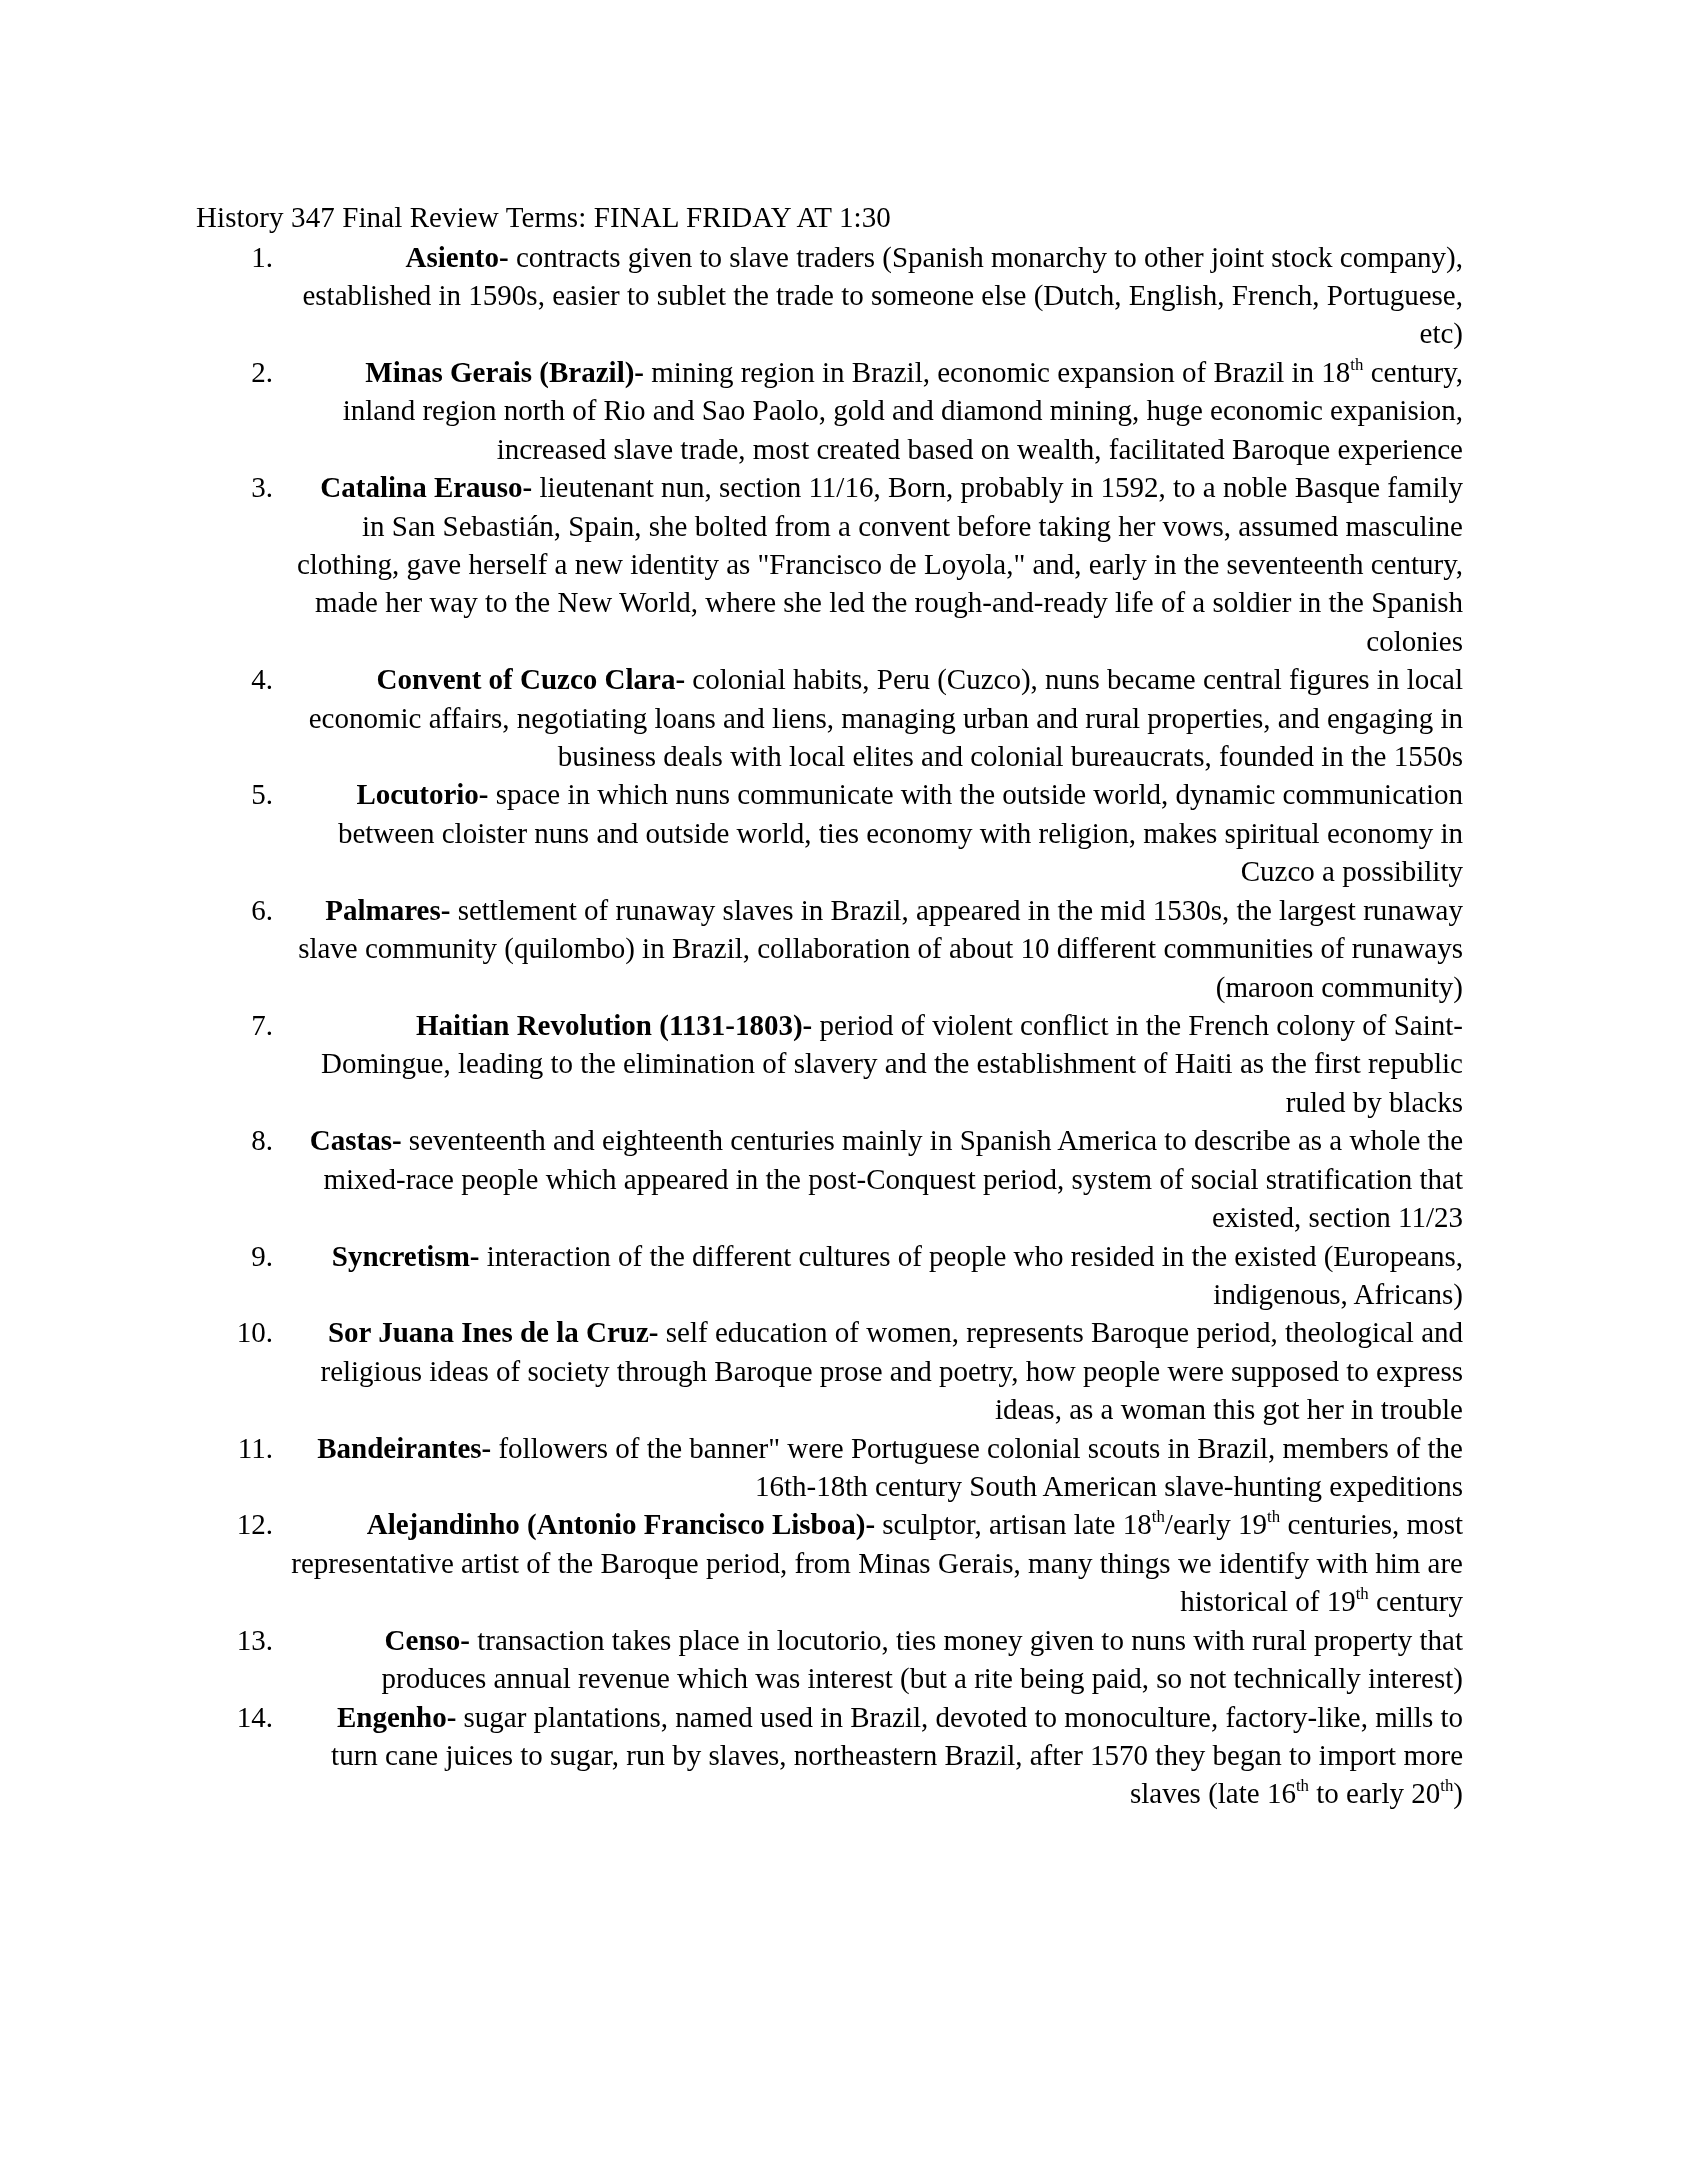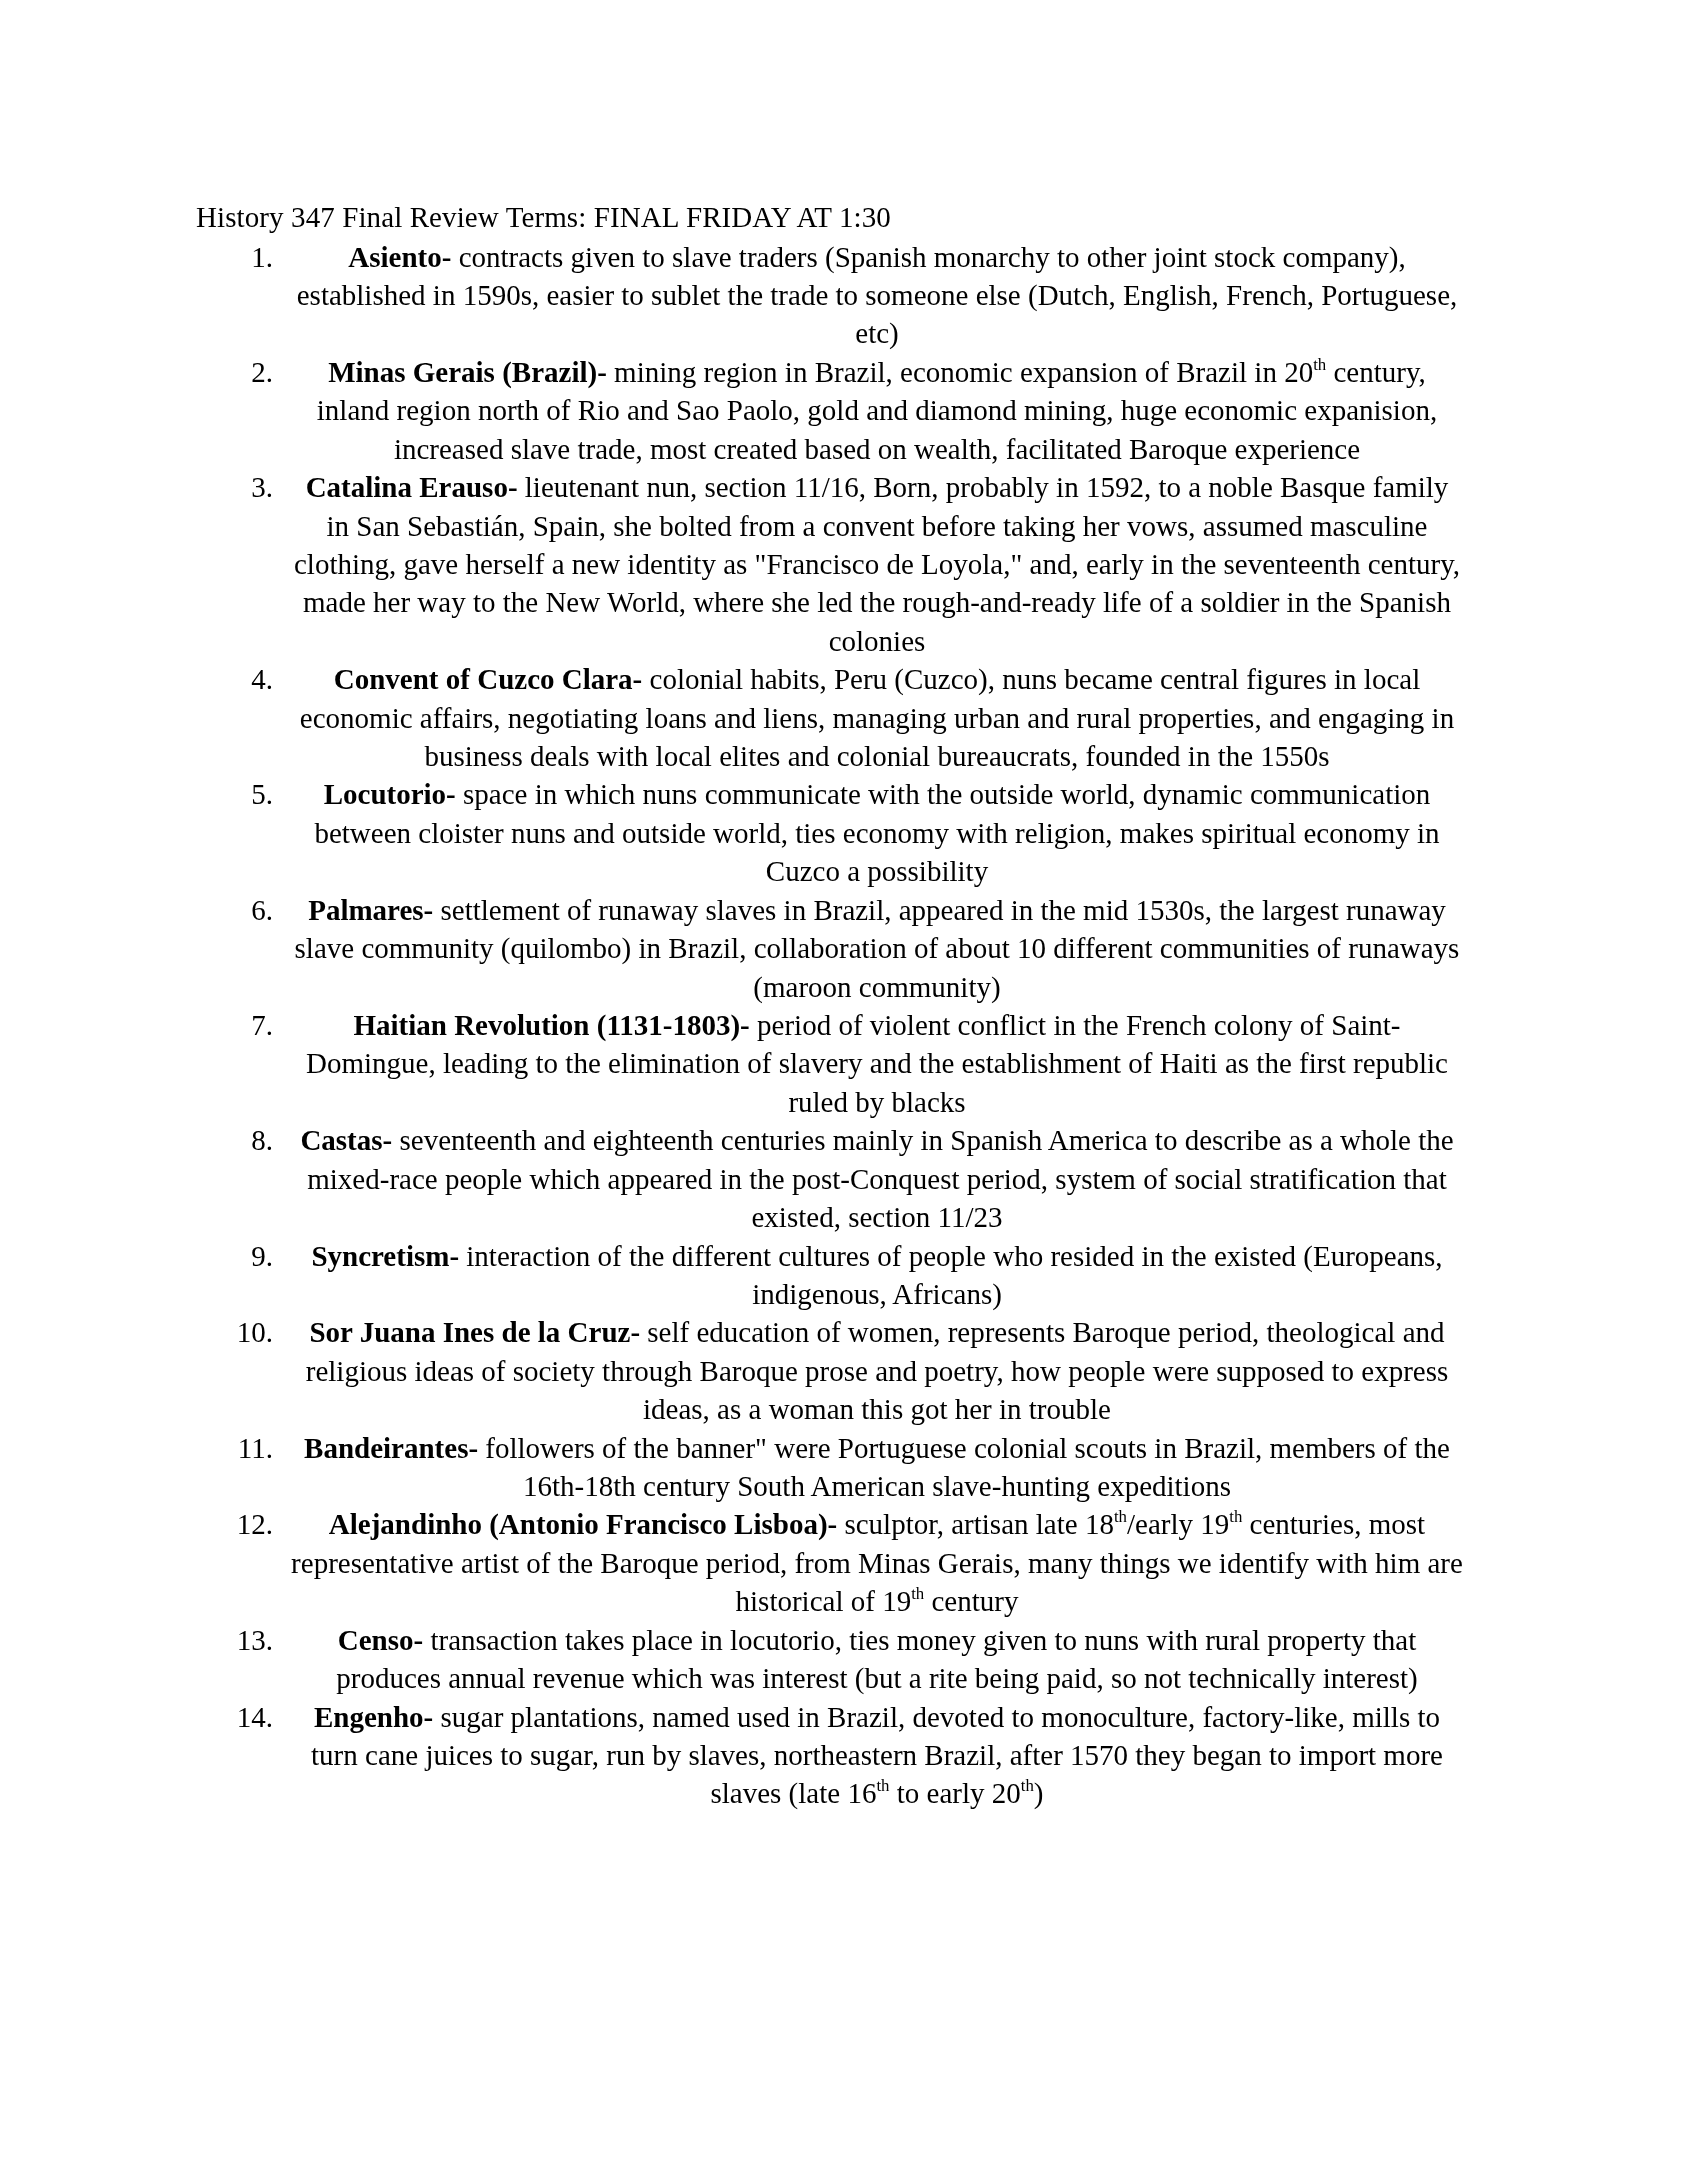--- a/index.html
+++ b/index.html
@@ -39,21 +39,21 @@
     padding: 0;
     counter-reset: term;
   }
   ol.term-list > li {
     counter-increment: term;
     position: relative;
     padding-left: 95px;
     font-size: 29px;
     line-height: 1.325;
     margin: 0 0 0 0;
-    text-align: center;
+    text-align: right;
     max-width: 1203px;
   }
   ol.term-list > li::before {
     content: counter(term) ".";
     position: absolute;
     left: 26px;
     top: 0;
     width: 51px;
     text-align: right;
     font-size: 29px;
@@ -79,21 +79,21 @@
 
     <div class="doc-title">History 347 Final Review Terms: FINAL FRIDAY AT 1:30</div>
 
     <ol class="term-list">
 
       <li>
         <span class="headword">Asiento-</span><span class="term-text"> contracts given to slave traders (Spanish monarchy to other joint stock company), established in 1590s, easier to sublet the trade to someone else (Dutch, English, French, Portuguese, etc)</span>
       </li>
 
       <li>
-        <span class="headword">Minas Gerais (Brazil)-</span><span class="term-text"> mining region in Brazil, economic expansion of Brazil in 20</span><sup>th</sup><span class="term-text"> century, inland region north of Rio and Sao Paolo, gold and diamond mining, huge economic expanision, increased slave trade, most created based on wealth, facilitated Baroque experience</span>
+        <span class="headword">Minas Gerais (Brazil)-</span><span class="term-text"> mining region in Brazil, economic expansion of Brazil in 18</span><sup>th</sup><span class="term-text"> century, inland region north of Rio and Sao Paolo, gold and diamond mining, huge economic expanision, increased slave trade, most created based on wealth, facilitated Baroque experience</span>
       </li>
 
       <li>
         <span class="headword">Catalina Erauso-</span><span class="term-text"> lieutenant nun, section 11/16, Born, probably in 1592, to a noble Basque family in San Sebastián, Spain, she bolted from a convent before taking her vows, assumed masculine clothing, gave herself a new identity as "Francisco de Loyola," and, early in the seventeenth century, made her way to the New World, where she led the rough-and-ready life of a soldier in the Spanish colonies</span>
       </li>
 
       <li>
         <span class="headword">Convent of Cuzco Clara-</span><span class="term-text"> colonial habits, Peru (Cuzco), nuns became central figures in local economic affairs, negotiating loans and liens, managing urban and rural properties, and engaging in business deals with local elites and colonial bureaucrats, founded in the 1550s</span>
       </li>
 

